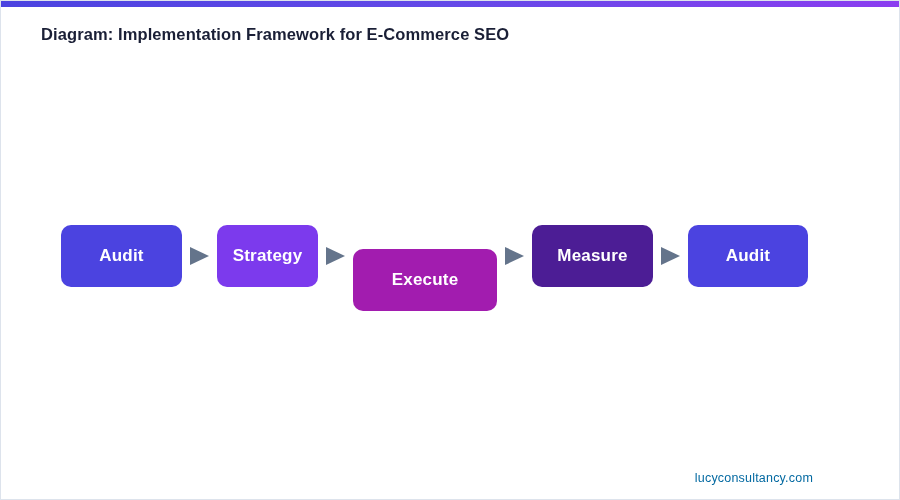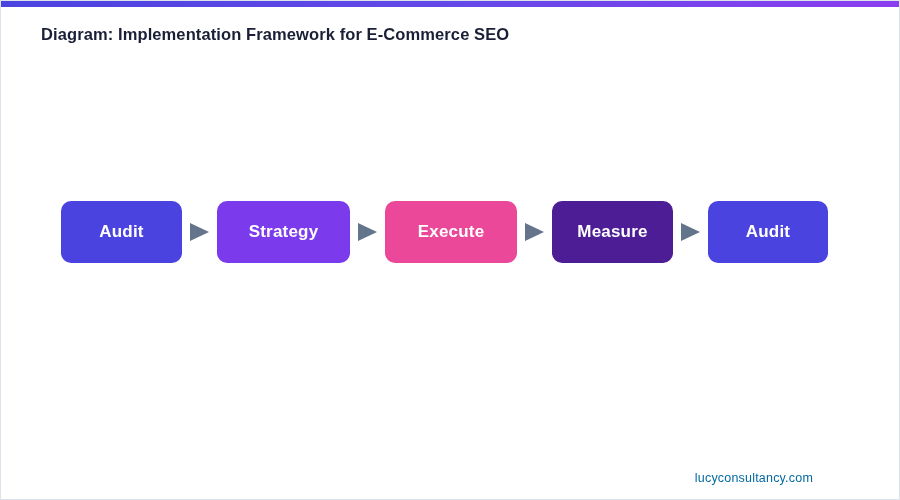--- a/index.html
+++ b/index.html
@@ -106,31 +106,31 @@
     <div class="node" style="background:#4b43e0; width:121px;">
       <span class="node-label">Audit</span>
     </div>
 
     <div class="arrow">
       <svg width="23" height="22" viewBox="0 0 23 22" aria-hidden="true">
         <polygon points="2,2 21,11 2,20" fill="#64748b"></polygon>
       </svg>
     </div>
 
-    <div class="node" style="background:#7c3aed; width:133px;">
+    <div class="node" style="background:#7c3aed; width:101px;">
       <span class="node-label">Strategy</span>
     </div>
 
     <div class="arrow">
       <svg width="23" height="22" viewBox="0 0 23 22" aria-hidden="true">
         <polygon points="2,2 21,11 2,20" fill="#64748b"></polygon>
       </svg>
     </div>
 
-    <div class="node" style="background:#ec4899; width:132px;">
+    <div class="node" style="background:#a21caf; width:144px;margin-top:48px;">
       <span class="node-label">Execute</span>
     </div>
 
     <div class="arrow">
       <svg width="23" height="22" viewBox="0 0 23 22" aria-hidden="true">
         <polygon points="2,2 21,11 2,20" fill="#64748b"></polygon>
       </svg>
     </div>
 
     <div class="node" style="background:#4c1d95; width:121px;">

